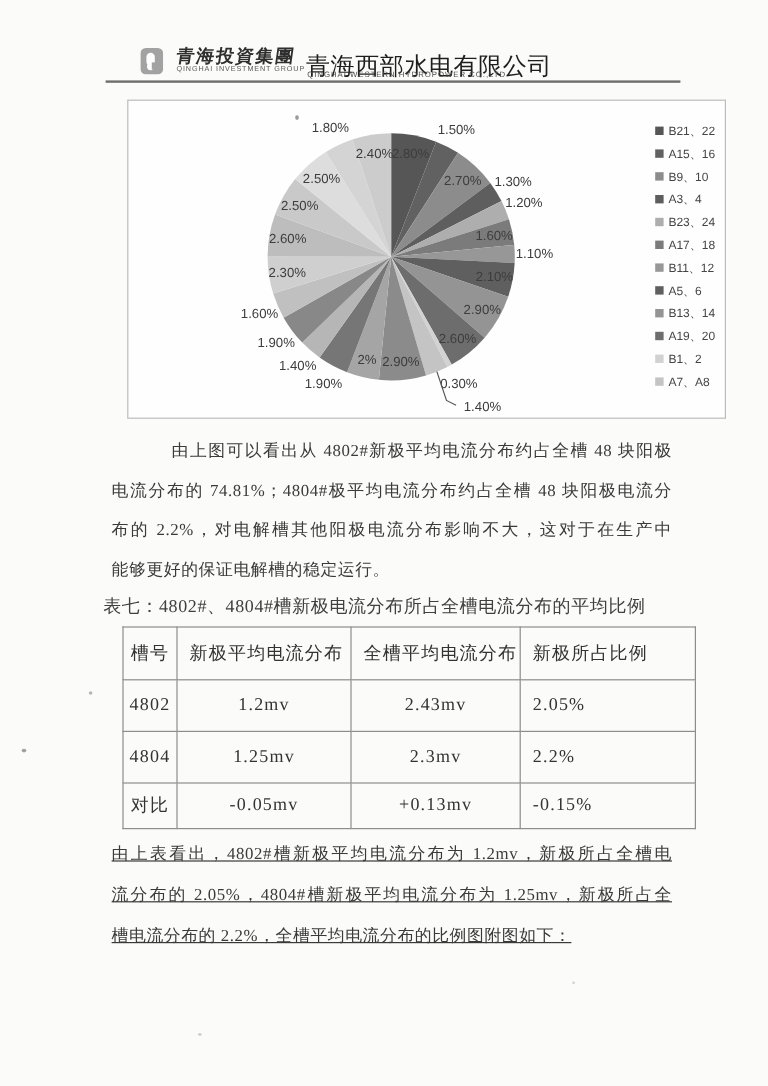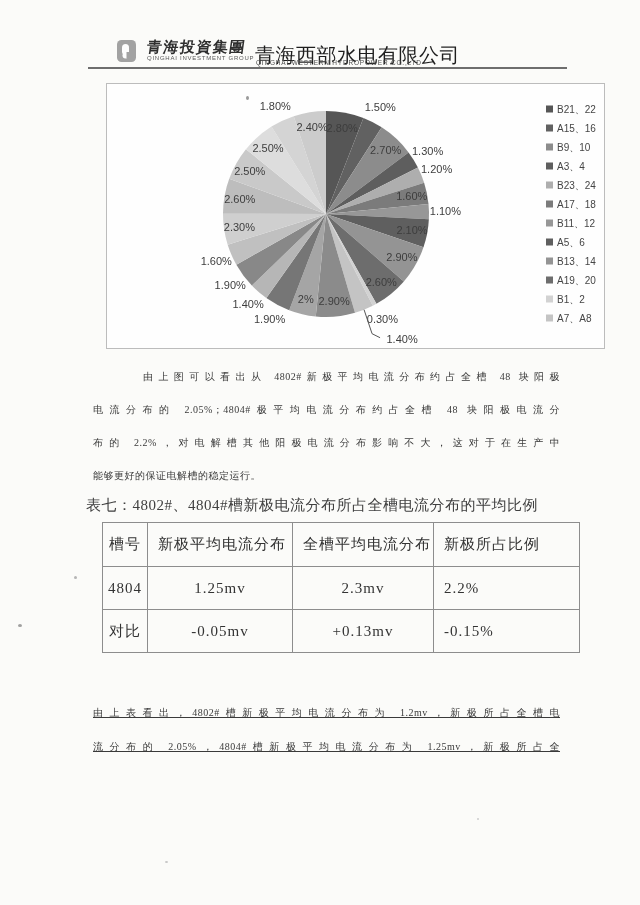--- a/index.html
+++ b/index.html
@@ -40,21 +40,21 @@
     position:absolute;left:88px;top:67px;width:479px;height:2px;background:#6e6e6e;
   }
   
   .chart-frame{
     position:absolute;left:106px;top:83px;width:497px;height:264px;
     background:#fefefe;border:1px solid #bcbcbc;
   }
   
   .para{
     position:absolute;left:93px;width:467px;
-    font-size:10px;line-height:33px;letter-spacing:0.5px;color:#3a3a3a;
+    font-size:14px;line-height:33px;letter-spacing:0.5px;color:#3a3a3a;
   }
   .para .ln{text-align:justify;text-align-last:justify;}
   .para .ln.last{text-align:right;text-align-last:left;}
   .para .ln.indent{padding-left:50px;}
   #para1{top:360px;}
   #para2{top:696px;line-height:34px;text-decoration:underline;}
   .table-caption{
     position:absolute;left:86px;top:496px;
     font-size:15px;letter-spacing:0.5px;color:#404040;white-space:nowrap;
   }
@@ -174,21 +174,21 @@
         <text x="450" y="196" dy="0.35em" text-anchor="start" font-size="10" fill="#454545">A19、20</text>
         <rect x="439" y="211.5" width="7" height="7" fill="#d2d2d2"></rect>
         <text x="450" y="215" dy="0.35em" text-anchor="start" font-size="10" fill="#454545">B1、2</text>
         <rect x="439" y="230.5" width="7" height="7" fill="#c4c4c4"></rect>
         <text x="450" y="234" dy="0.35em" text-anchor="start" font-size="10" fill="#454545">A7、A8</text>
       </svg>
   </div>
 
   <div class="para" id="para1">
     <div class="ln indent">由上图可以看出从 4802#新极平均电流分布约占全槽 48 块阳极</div>
-    <div class="ln">电流分布的 2.05%；4804#极平均电流分布约占全槽 48 块阳极电流分</div>
+    <div class="ln">电流分布的 74.81%；4804#极平均电流分布约占全槽 48 块阳极电流分</div>
     <div class="ln">布的 2.2%，对电解槽其他阳极电流分布影响不大，这对于在生产中</div>
     <div class="ln last">能够更好的保证电解槽的稳定运行。</div>
   </div>
 
   <div class="table-caption">表七：4802#、4804#槽新极电流分布所占全槽电流分布的平均比例</div>
 
   <table class="data">
     <colgroup>
         <col style="width:45px">
         <col style="width:145px">
@@ -196,37 +196,44 @@
         <col style="width:146px">
       </colgroup>
     <tbody>
         <tr>
       <td class="c-center">槽号</td>
       <td class="c-left">新极平均电流分布</td>
       <td class="c-left">全槽平均电流分布</td>
       <td class="c-left">新极所占比例</td>
     </tr>
     <tr>
+      <td class="c-center">4802</td>
+      <td class="c-center">1.2mv</td>
+      <td class="c-center">2.43mv</td>
+      <td class="c-left">2.05%</td>
+    </tr>
+    <tr>
       <td class="c-center">4804</td>
       <td class="c-center">1.25mv</td>
       <td class="c-center">2.3mv</td>
       <td class="c-left">2.2%</td>
     </tr>
     <tr>
       <td class="c-center">对比</td>
       <td class="c-center">-0.05mv</td>
       <td class="c-center">+0.13mv</td>
       <td class="c-left">-0.15%</td>
     </tr>
   </tbody>
     </table>
 
   <div class="para" id="para2">
     <div class="ln">由上表看出，4802#槽新极平均电流分布为 1.2mv，新极所占全槽电</div>
     <div class="ln">流分布的 2.05%，4804#槽新极平均电流分布为 1.25mv，新极所占全</div>
+    <div class="ln last">槽电流分布的 2.2%，全槽平均电流分布的比例图附图如下：</div>
   </div>
 
   <div class="speck sp1"></div>
   <div class="speck sp2"></div>
   <div class="speck sp3"></div>
   <div class="speck sp4"></div>
   <div class="speck sp5"></div>
 </div>
 
 </body></html>

